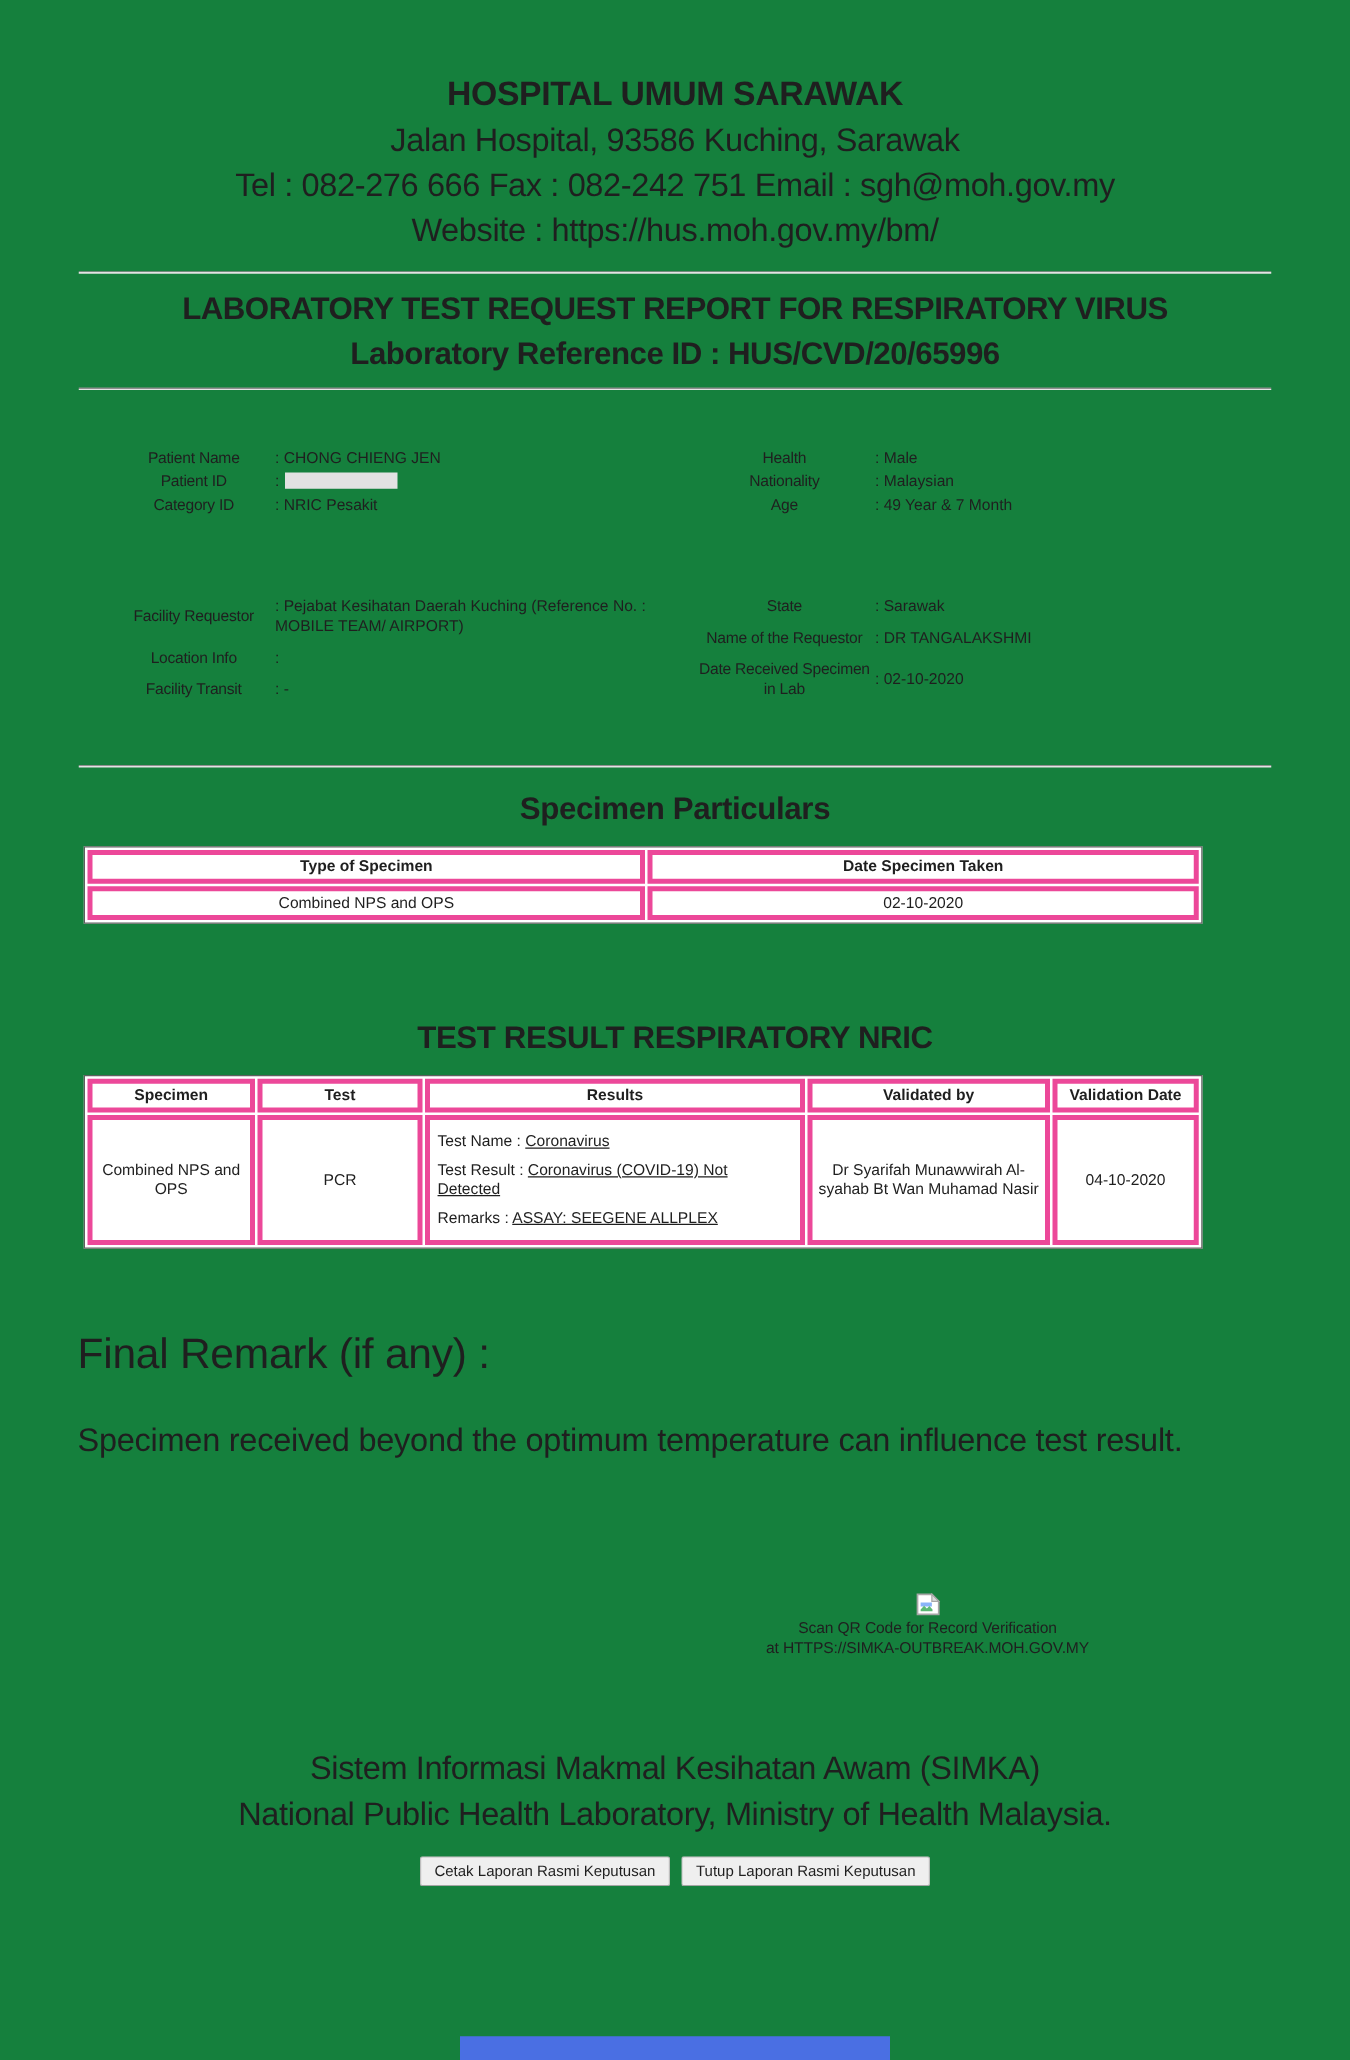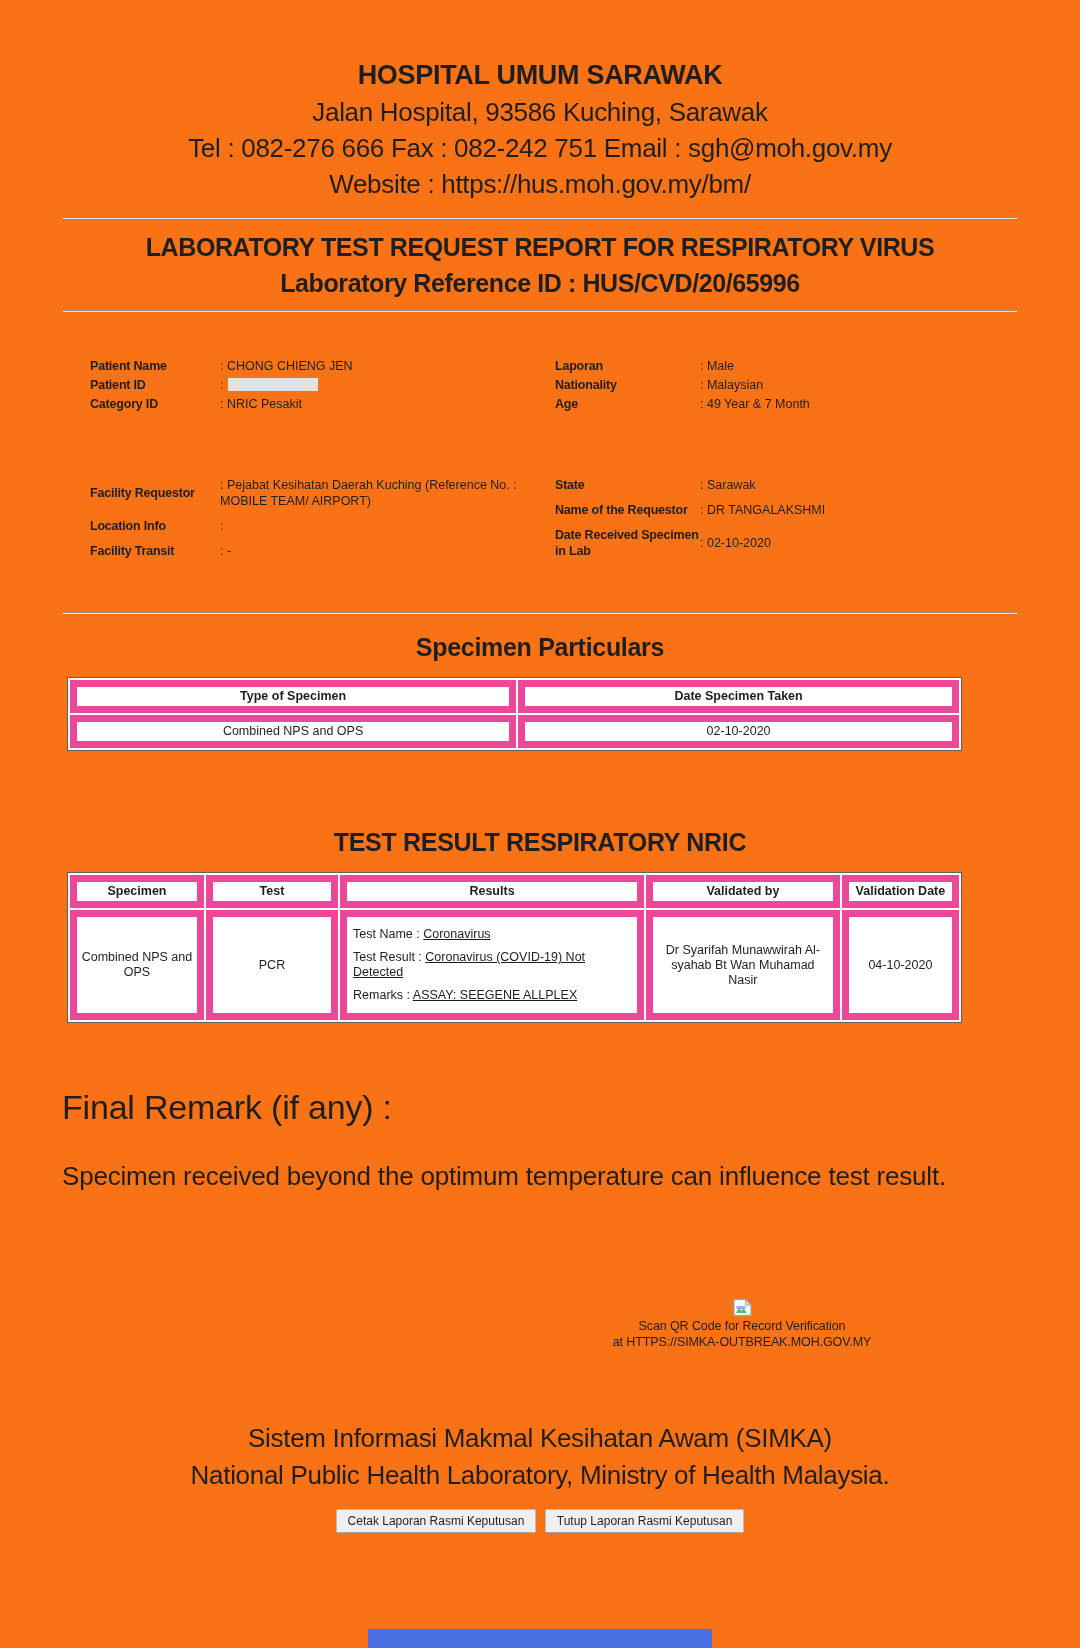--- a/index.html
+++ b/index.html
@@ -1,19 +1,19 @@
 <!DOCTYPE html>
 <html><head>
 <meta charset="utf-8">
 <style>
   * { margin:0; padding:0; box-sizing:border-box; }
   html,body { background:#fff; }
   .page {
     position:relative; width:1080px; height:1648px; margin:0 auto;
-    background:#f97316; color:#1f1f1f;
+    background:#15803d; color:#1f1f1f;
     font-family:"Liberation Sans","DejaVu Sans",sans-serif;
     overflow:hidden;
   }
   
   .doc-header { padding-top:57px; text-align:center; }
   .hospital-name { font-size:27px; font-weight:700; line-height:37px; letter-spacing:-0.3px; }
   .header-line { font-size:26px; line-height:36px; letter-spacing:-0.3px; }
   
   .rule { border:none; height:2px; margin:15px 63px 0;
           background:linear-gradient(to bottom,#8f8f8f 0 1px,#e3e3e3 1px 2px); }
@@ -23,32 +23,32 @@
   .report-title { margin-top:10px; text-align:center; }
   .report-title-line { font-size:25px; font-weight:700; line-height:36px; letter-spacing:-0.4px; }
   
   .info-section { display:flex; margin:0 90px; }
   .patient-section { margin-top:46px; }
   .facility-section { margin-top:62px; }
   .info-col { flex:1; }
   .info-col.left { padding-right:30px; }
   .info-row { display:flex; align-items:flex-start; margin-bottom:3px; font-size:12.5px; line-height:16px; }
   .facility-section .info-row { margin-bottom:9px; align-items:center; }
-  .info-label { font-weight:700; flex:0 0 130px; letter-spacing:-0.2px; }
+  .info-label { font-weight:400; flex:0 0 130px; letter-spacing:-0.2px;text-align:center; }
   .info-col.right .info-label { flex:0 0 145px; }
   .info-value { flex:1; }
   .redaction { display:inline-block; width:90px; height:13px; background:#e2e2e2; margin-left:5px; vertical-align:-2px; }
   
   .section-heading { text-align:center; font-size:25px; font-weight:700; letter-spacing:-0.3px; line-height:34px; }
   .specimen-heading { margin-top:16px; }
   .result-heading { margin-top:74px; }
   
   .grid-table { width:895px; margin:13px 0 0 67px; border:1px solid #5f5f5f;
                 border-collapse:separate; border-spacing:2px; font-size:12.5px; background:#fff; }
-  .grid-table th, .grid-table td { border:7px solid #ec4899; text-align:center; padding:2px 3px; line-height:15px; }
+  .grid-table th, .grid-table td { border:4px solid #ec4899; text-align:center; padding:2px 3px; line-height:15px; }
   .grid-table th { font-weight:700; }
   .results-cell { text-align:left !important; }
   .results-cell .result-line { margin:8px 2px 8px 3px; }
   .u { text-decoration:underline; }
   
   .final-remark-heading { margin:66px 0 0 62px; font-size:34px; line-height:36px; letter-spacing:-0.2px; }
   .remark-body { margin:33px 62px 0; width:905px; font-size:26px; line-height:36px; letter-spacing:-0.2px; }
   
   .qr-block { margin:104px 0 0 562px; width:360px; text-align:center; }
   .qr-block .icon-wrap { display:block; height:19px; margin-bottom:2px; }
@@ -95,21 +95,21 @@
         <span class="info-label">Patient ID</span>
         <span class="info-value"><span>:</span><span class="redaction" style="background: rgb(226, 226, 226);"></span></span>
       </div>
       <div class="info-row">
         <span class="info-label">Category ID</span>
         <span class="info-value">: NRIC Pesakit</span>
       </div>
     </div>
     <div class="info-col right">
       <div class="info-row">
-        <span class="info-label">Laporan</span>
+        <span class="info-label">Health</span>
         <span class="info-value">: Male</span>
       </div>
       <div class="info-row">
         <span class="info-label">Nationality</span>
         <span class="info-value">: Malaysian</span>
       </div>
       <div class="info-row">
         <span class="info-label">Age</span>
         <span class="info-value">: 49 Year &amp; 7 Month</span>
       </div>

